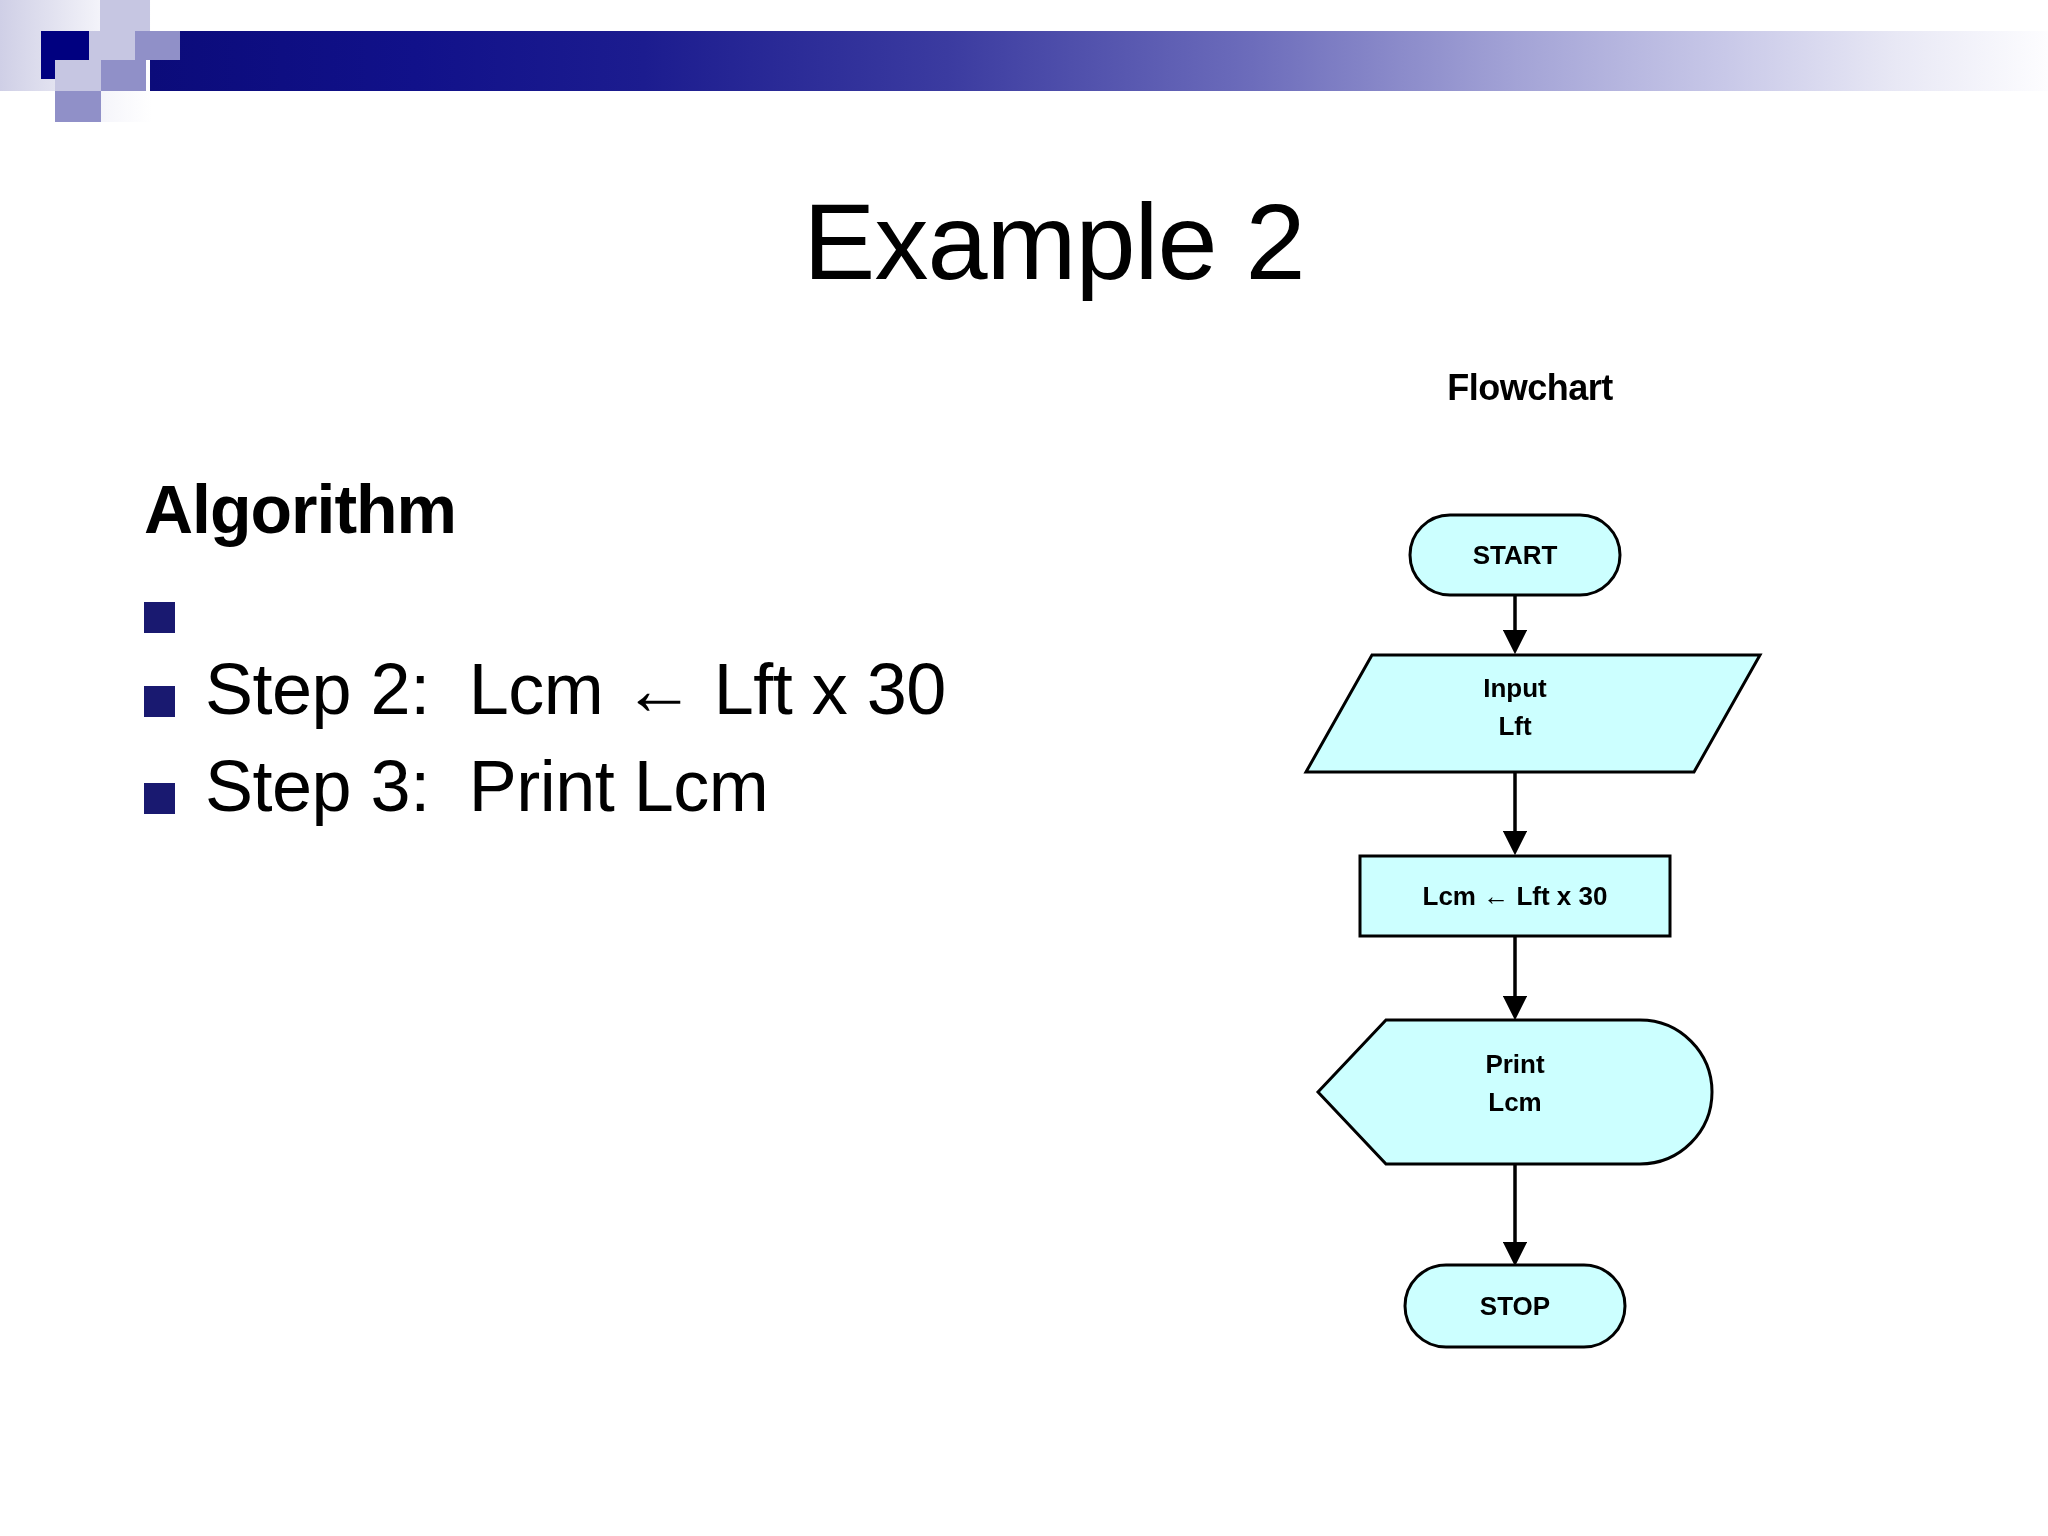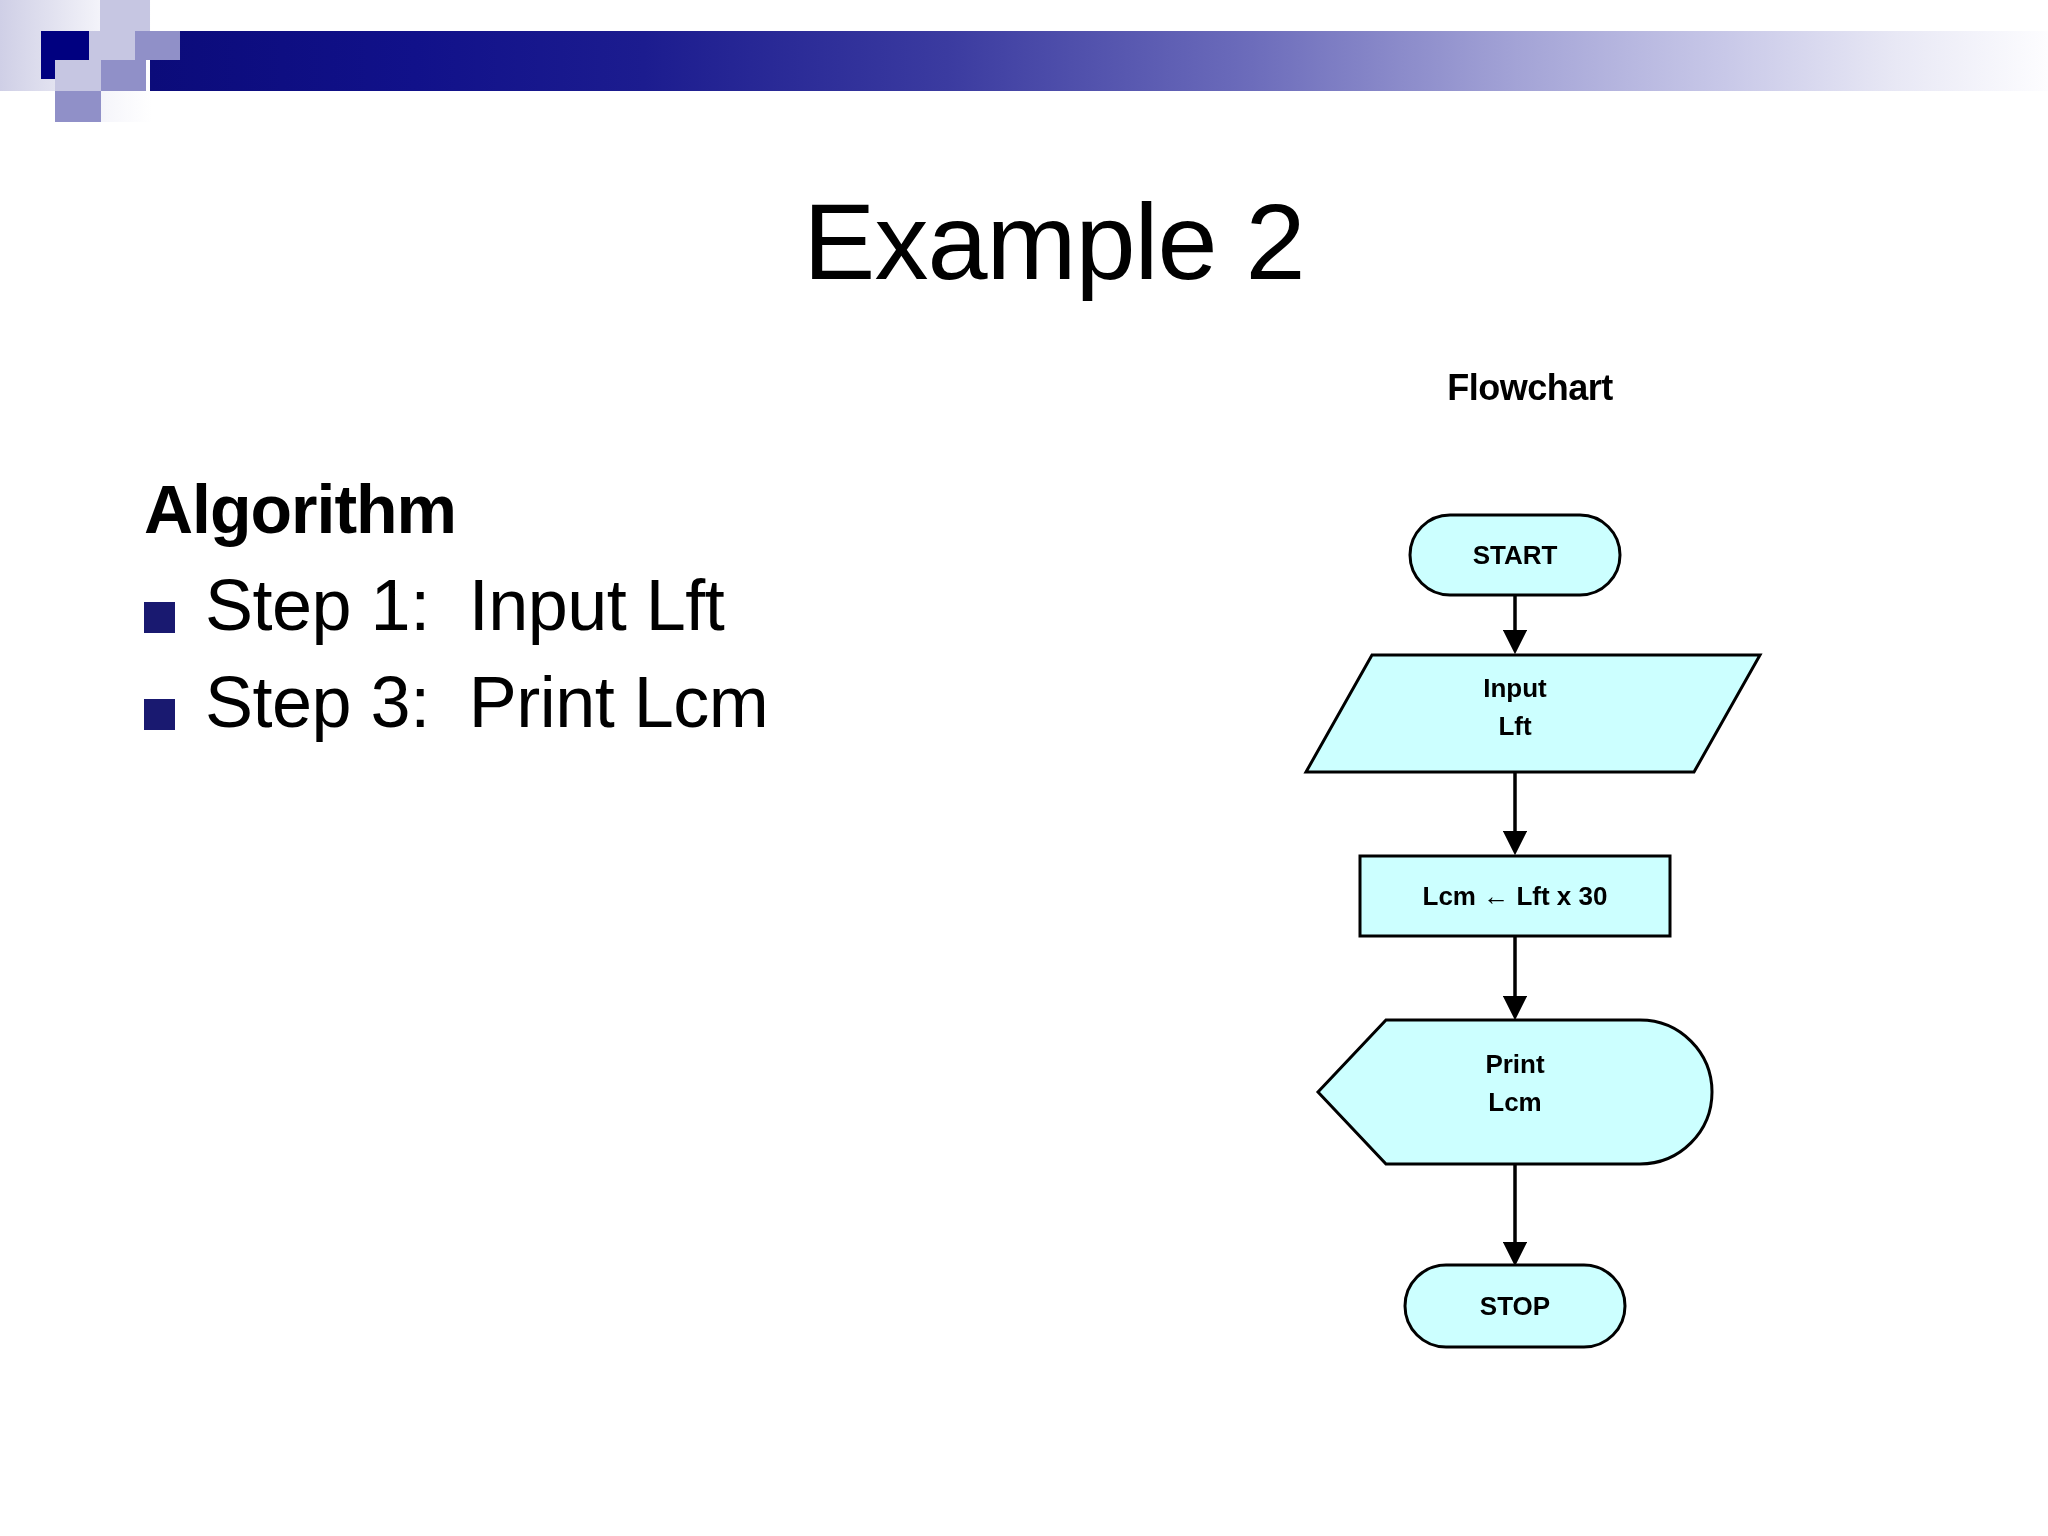--- a/index.html
+++ b/index.html
@@ -172,23 +172,26 @@
   <div class="sq sq-white" style="left:0px;   top:91px;  width:55px;  height:49px;"></div>
 </div>
 
 <div id="slide-title">Example 2</div>
 
 <div id="algorithm-block">
   <div id="algorithm-heading">Algorithm</div>
 
   <div class="step-row">
     <span class="bullet-square"></span>
-    <span class="step-text">Step 1:  Input Lft</span>
   </div>
 
+  <div class="step-row">
+    <span class="bullet-square"></span>
+    <span class="step-text">Step 2:  Lcm ← Lft x 30</span>
+  </div>
 
   <div class="step-row">
     <span class="bullet-square"></span>
     <span class="step-text">Step 3:  Print Lcm</span>
   </div>
 </div>
 
 <div id="flowchart-block">
   <div id="flowchart-heading">Flowchart</div>
 

